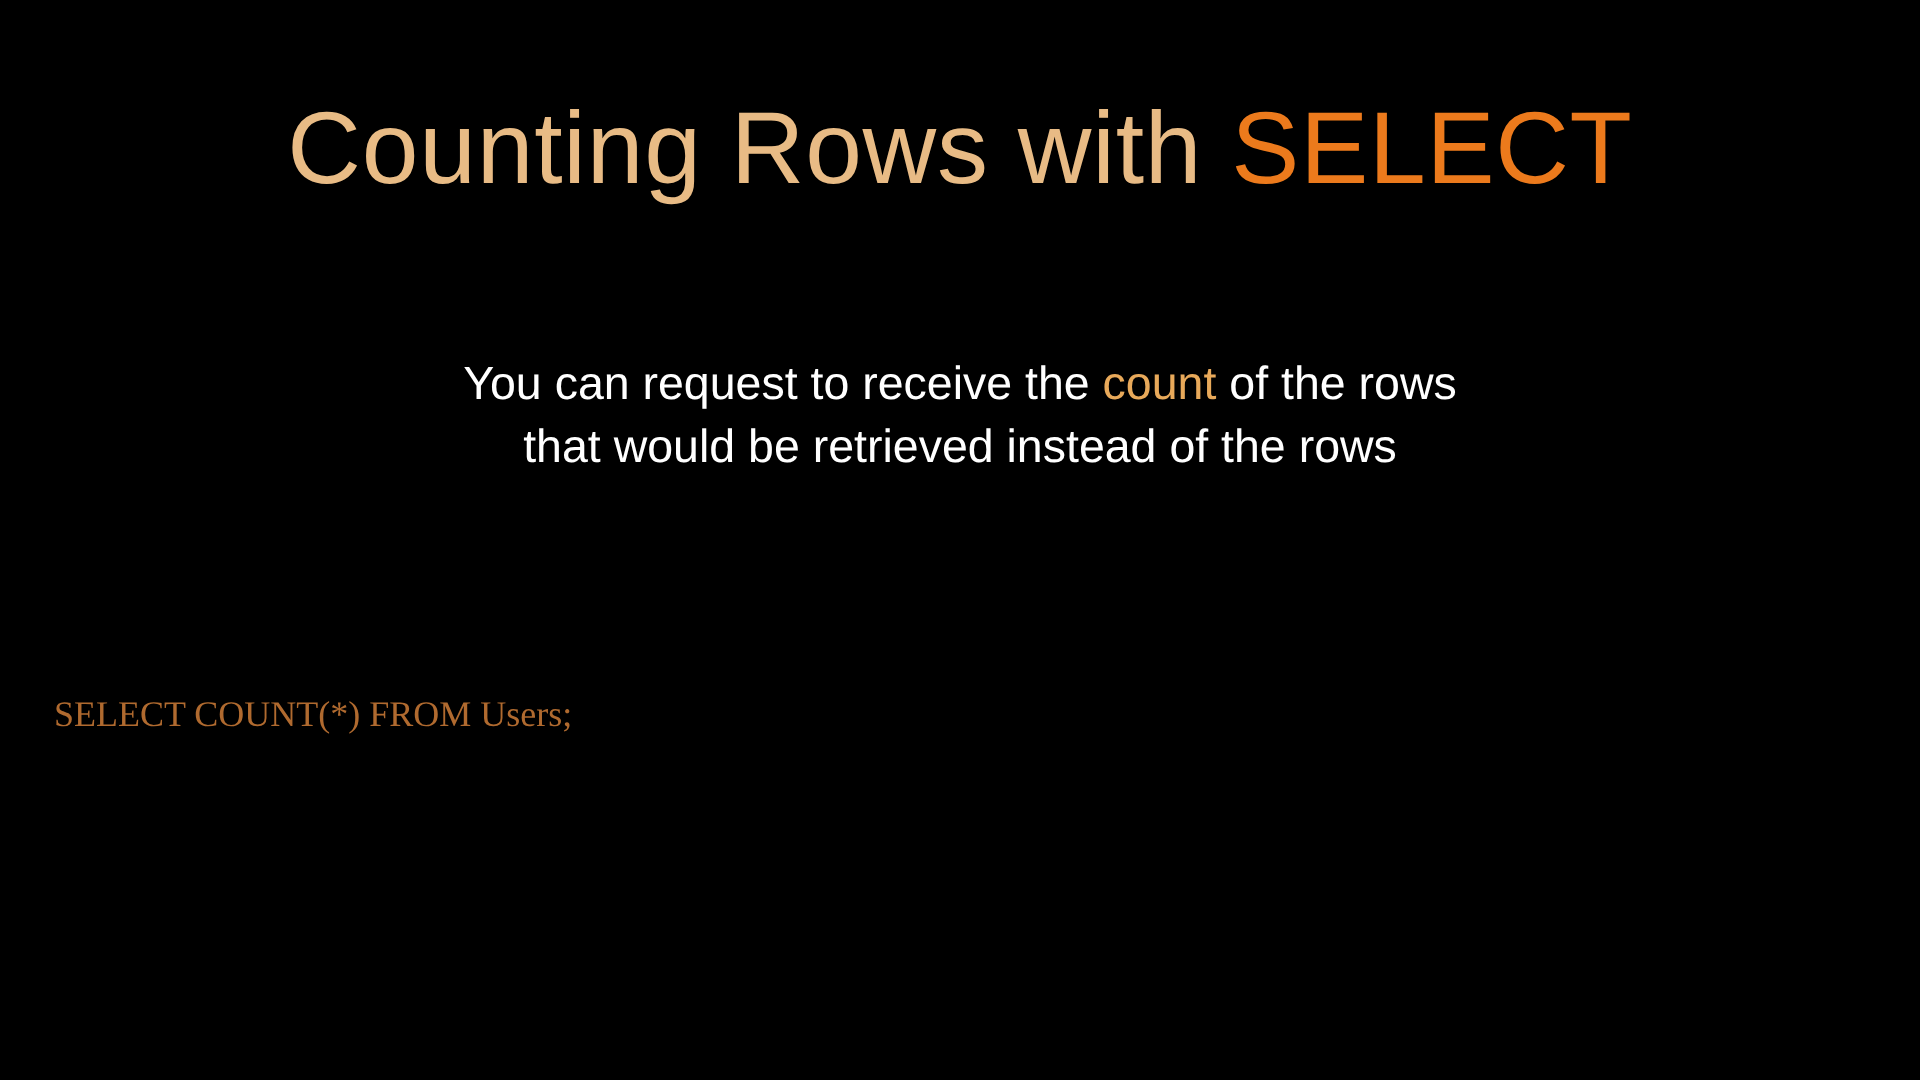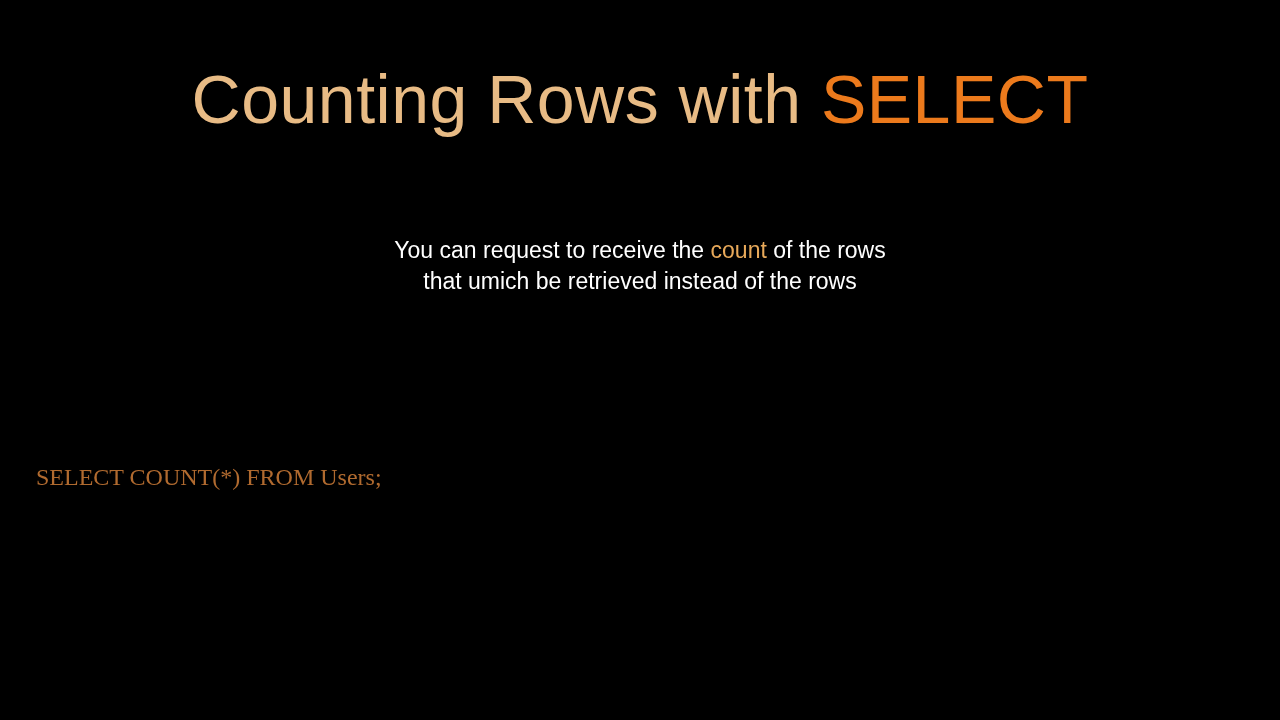--- a/index.html
+++ b/index.html
@@ -32,21 +32,21 @@
   }
   .title-hl {
     color: #ec7a1c;
   }
   .body-text {
     position: absolute;
     top: 235px;
     left: 0;
     width: 100%;
     text-align: center;
-    font-size: 23px;
+    font-size: 31px;
     line-height: 1.35;
     color: #ffffff;
   }
   .body-hl {
     color: #e8a95a;
   }
   .code-block {
     position: absolute;
     top: 457px;
     left: 0;
@@ -65,20 +65,20 @@
 <body>
 
 <div class="slide">
 
   <div class="title">
     <span class="title-plain">Counting Rows with </span><span class="title-hl">SELECT</span>
   </div>
 
   <div class="body-text">
     <span>You can request to receive the </span><span class="body-hl">count</span><span> of the rows</span><br>
-    <span>that umich be retrieved instead of the rows</span>
+    <span>that would be retrieved instead of the rows</span>
   </div>
 
   <div class="code-block">
     <span class="code-line">SELECT COUNT(*) FROM Users;</span>
   </div>
 
 </div>
 
 </body></html>

